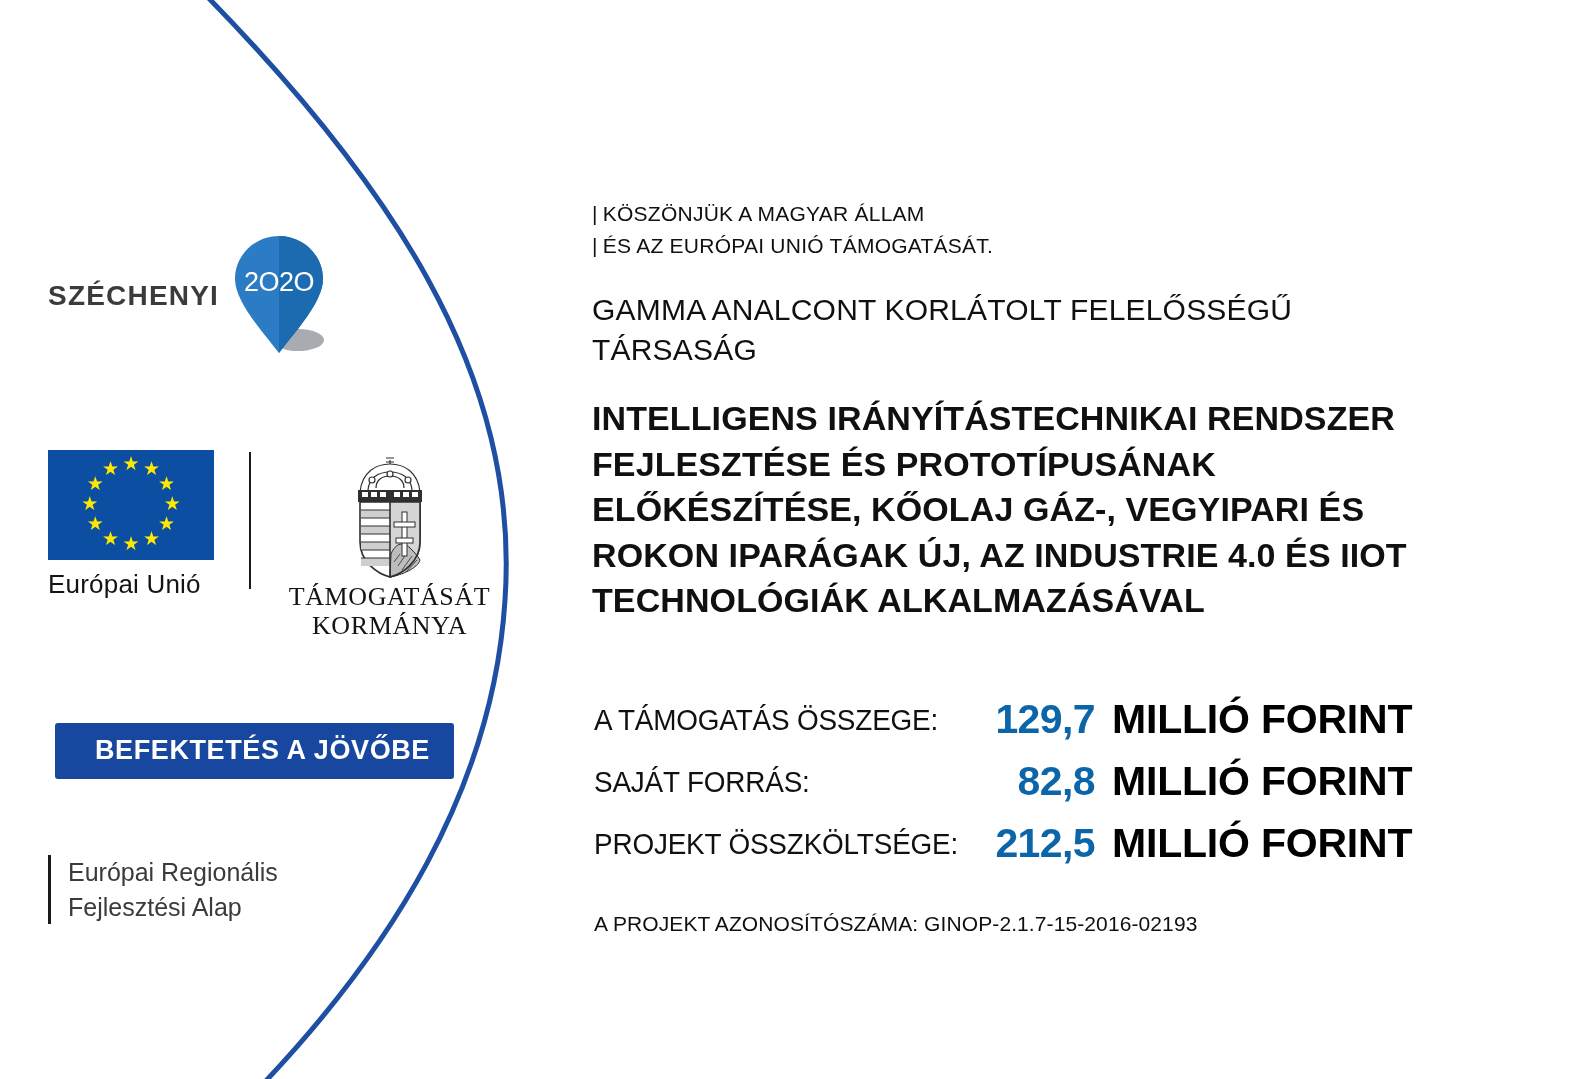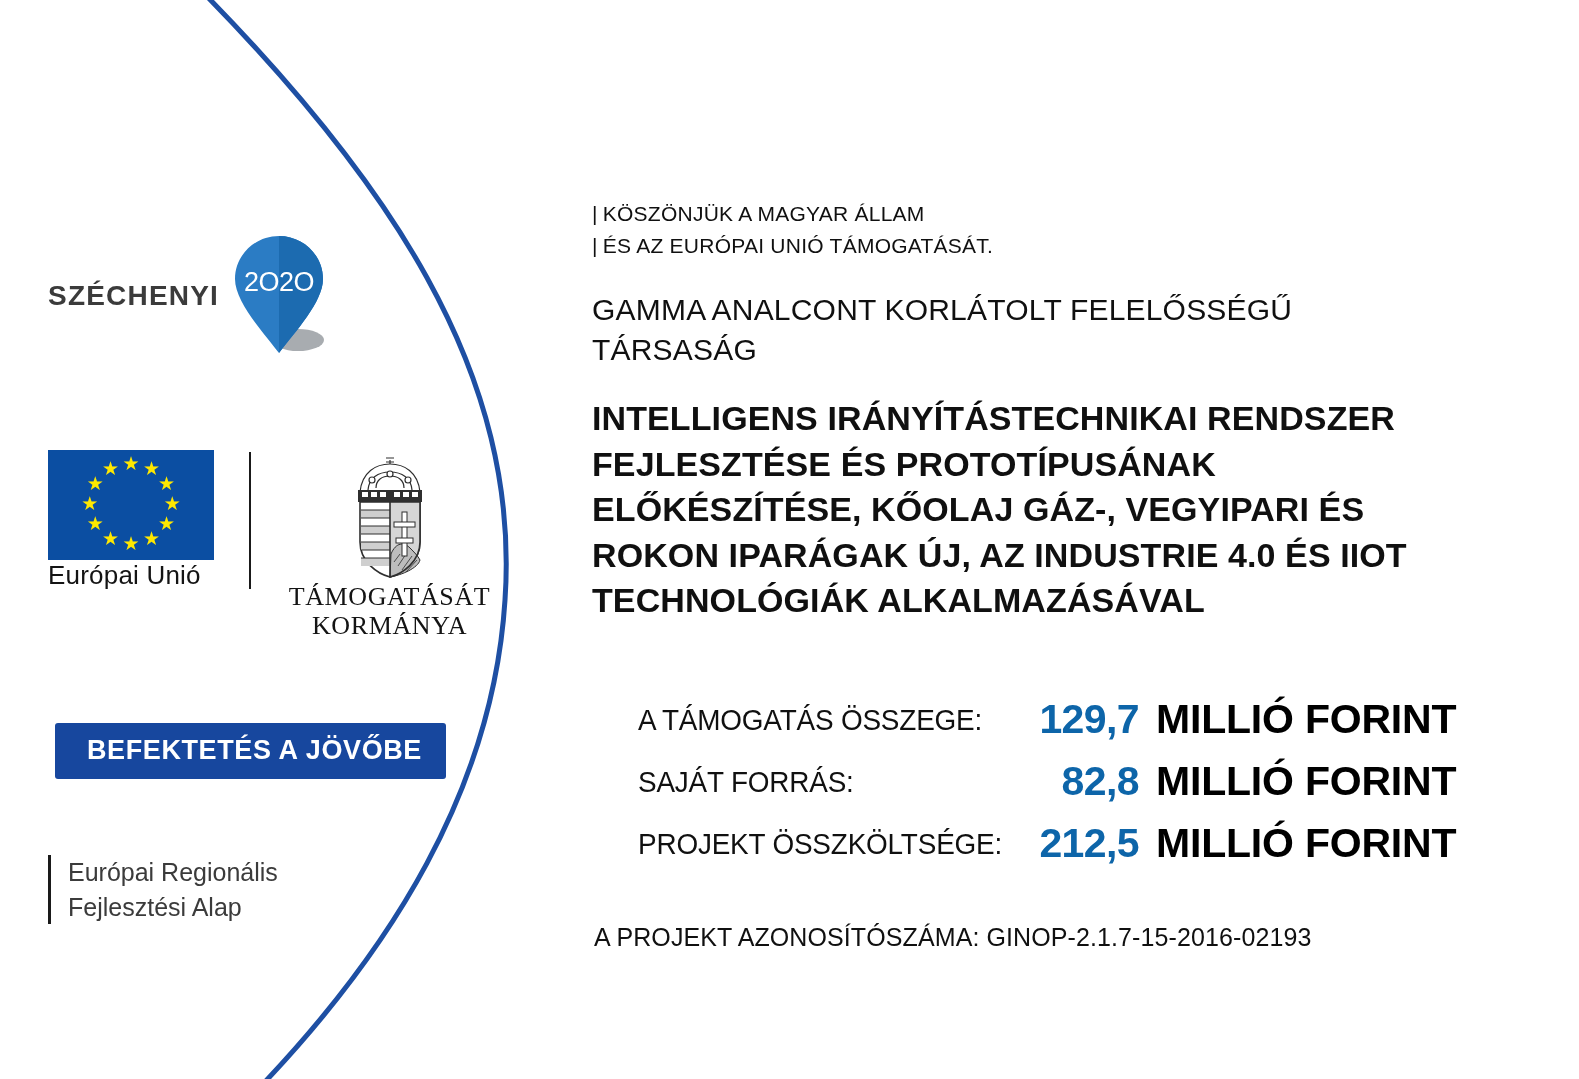--- a/index.html
+++ b/index.html
@@ -93,20 +93,21 @@
     line-height: 19px;
     transform: translate(-50%, -50%);
   }
   #eu-flag .star span {
     position: absolute;
     left: -9px; top: -11px;
     width: 18px;
     text-align: center;
   }
   #eu-label {
+    margin-top: 9px;
     font-family: "Liberation Sans", sans-serif;
     font-size: 26px;
     color: #141414;
     letter-spacing: 0.2px;
   }
   #emblem-divider {
     width: 2px;
     height: 137px;
     background: #1a1a1a;
     margin: 2px 26px 0 26px;
@@ -134,21 +135,21 @@
   #invest-button {
     position: absolute;
     left: 55px;
     top: 723px;
     background: #17479e;
     color: #ffffff;
     font-family: "Liberation Sans", sans-serif;
     font-weight: bold;
     font-size: 27px;
     letter-spacing: 0.6px;
-    padding: 12px 24px 13px 32px;
+    padding: 12px 24px 13px 40px;
     border-radius: 3px;
     white-space: nowrap;
     box-sizing: border-box;
   }
 
   
   #erdf-note {
     position: absolute;
     left: 48px;
     top: 855px;
@@ -220,21 +221,20 @@
   
   #funding-table {
     position: absolute;
     left: 0;
     top: 700px;
     width: 860px;
   }
   .funding-row {
     position: relative;
     height: 62px;
-    margin-left: 44px;
   }
   .funding-label {
     position: absolute;
     left: 2px;
     top: 0;
     font-family: "Liberation Sans", sans-serif;
     font-size: 30px;
     color: #101010;
     letter-spacing: -0.2px;
     transform: scaleX(0.93);
@@ -266,25 +266,24 @@
     letter-spacing: -0.2px;
     white-space: nowrap;
     line-height: 48px;
   }
 
   #project-id {
     position: absolute;
     left: 2px;
     top: 912px;
     font-family: "Liberation Sans", sans-serif;
-    font-size: 25px;
+    font-size: 21px;
     color: #101010;
     letter-spacing: 0.1px;
     white-space: nowrap;
-    margin-top: 11px;
   }
 </style>
 </head>
 <body>
 
 <div id="poster">
 
   <svg id="arc-svg" viewBox="0 0 1579 1079" xmlns="http://www.w3.org/2000/svg">
     <path d="M 150 -60 C 400 180, 520 380, 505 600 C 493 790, 390 950, 262 1085" fill="none" stroke="#1e4fa3" stroke-width="5"></path>
   </svg>

